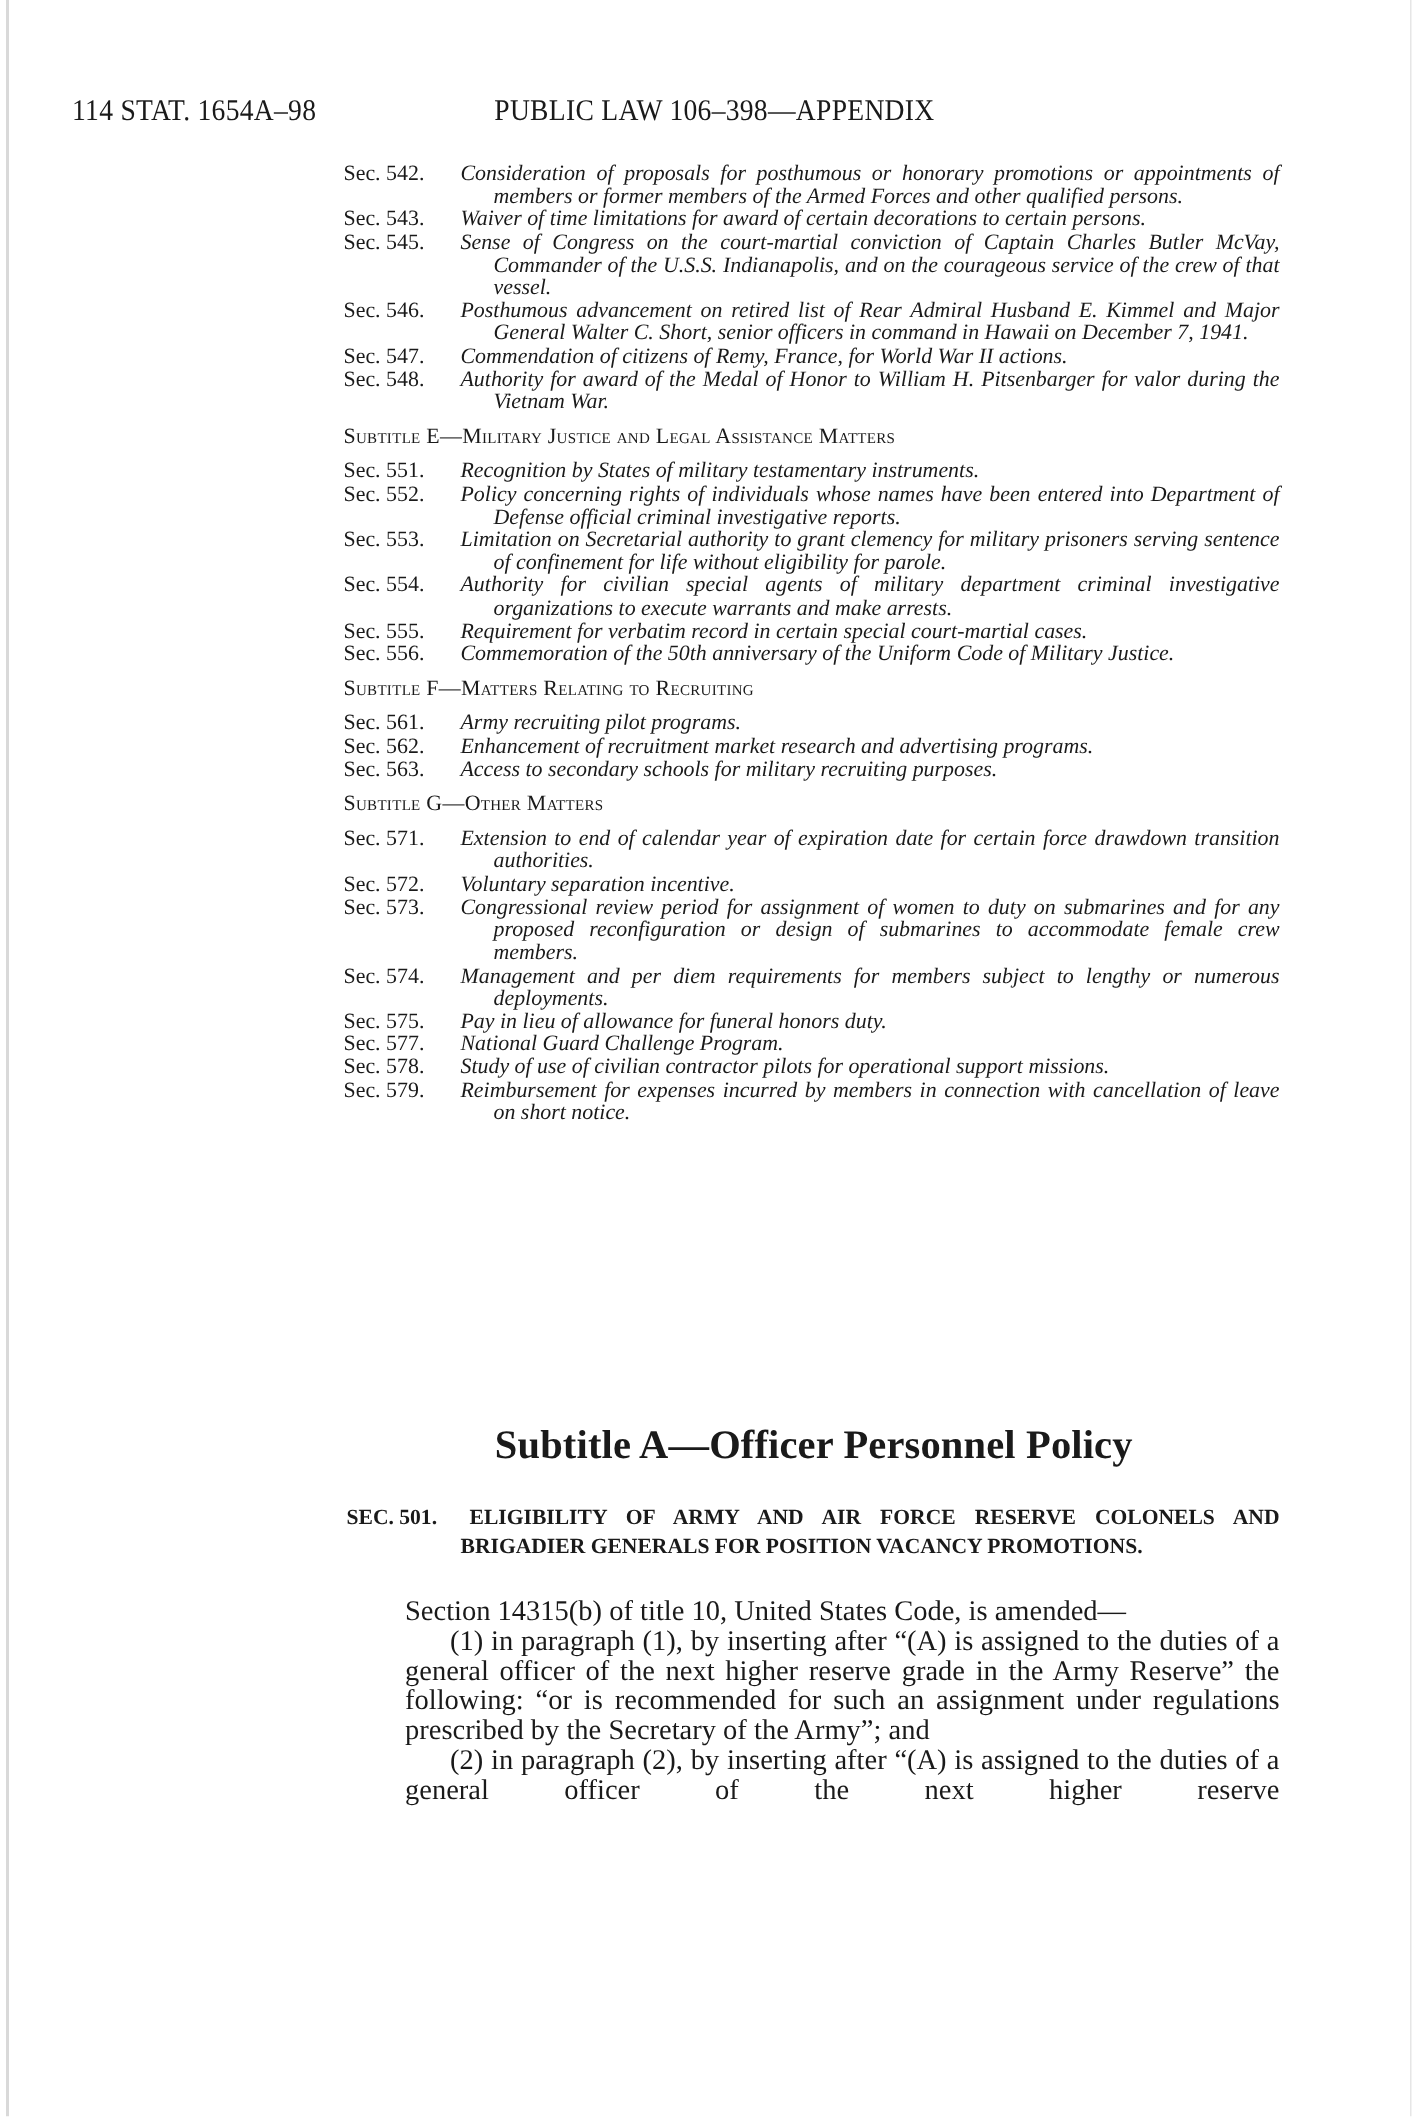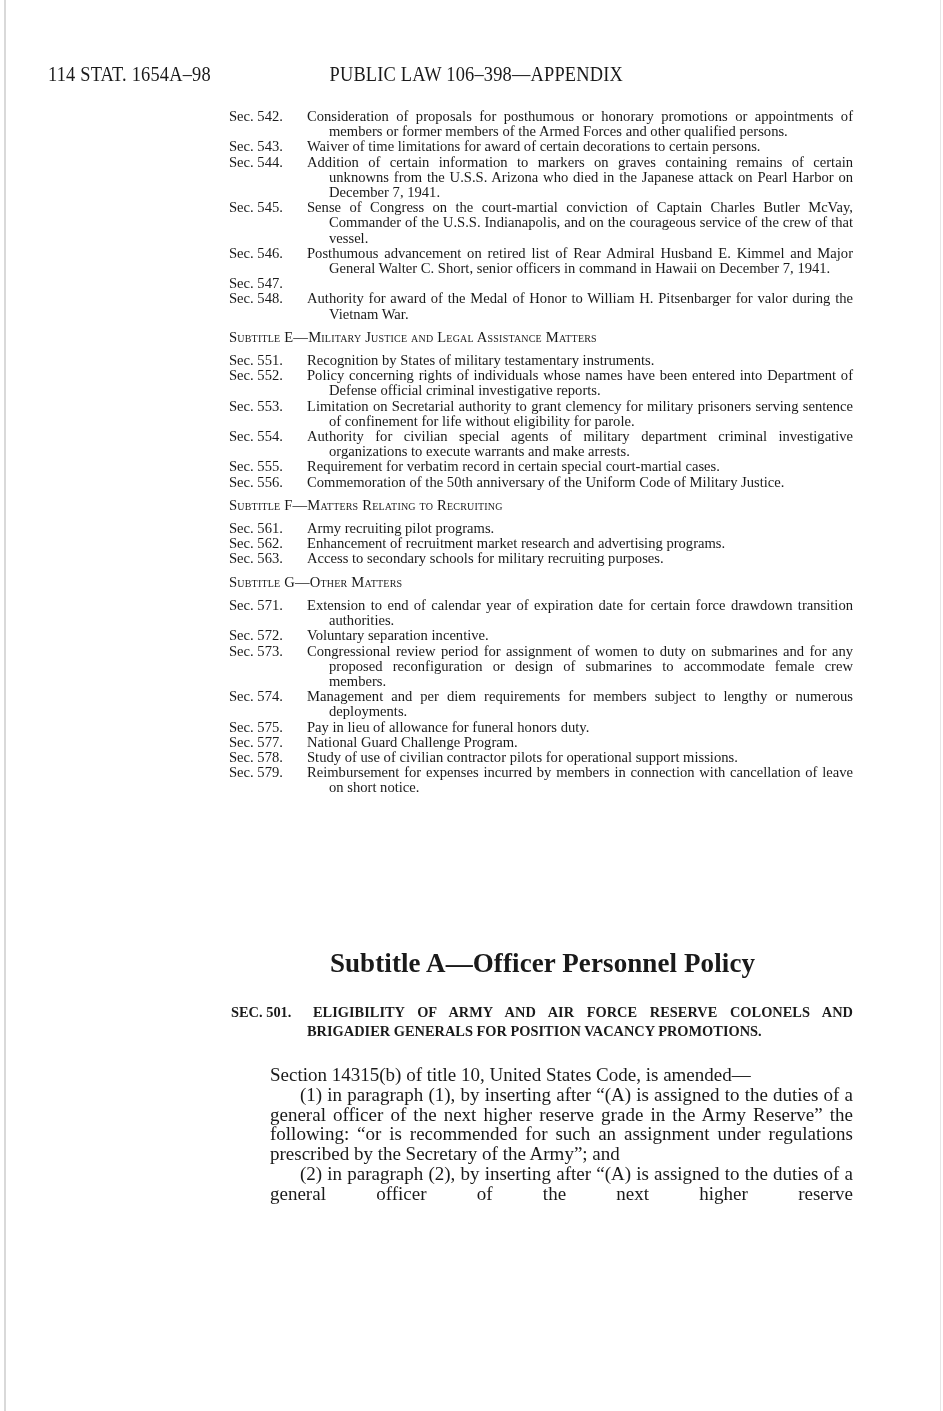--- a/index.html
+++ b/index.html
@@ -31,21 +31,21 @@
       font-size: 14.4px; line-height: 19px; text-align: justify;
     }
     .sec-heading .label { float: left; width: 82px; }
     .sec-heading .txt { display: block; margin-left: 76px; text-align: justify; text-align-last: left; }
     .body-text {
       position: absolute; top: 1065px; left: 270px; width: 583px; font-size: 19px; line-height: 19.8px;
     }
     .body-text p { margin: 0; text-align: justify; }
     .body-text .indent { text-indent: 30px; }
     .toc-entry .title.justify { text-align: justify; text-align-last: left; }
-    .toc-entry .title .body { display: block; padding-left: 22px; text-indent: -22px; }
+    .toc-entry .title .body { display: block; padding-left: 22px; text-indent: -22px; font-style: italic; }
   </style>
 </head>
 <body>
 
 <div class="edge-left"></div>
 <div class="edge-right"></div>
 
 <div class="running-head">
   <span class="stat">114 STAT. 1654A–98</span><span>PUBLIC LAW 106–398—APPENDIX</span>
 </div>
@@ -58,39 +58,36 @@
           <span class="body">Consideration of proposals for posthumous or honorary promotions or appointments of members or former members of the Armed Forces and other qualified persons.</span>
         </span>
       </div>
       <div class="toc-entry">
         <span class="num">Sec. 543.</span>
         <span class="title justify">
           <span class="body">Waiver of time limitations for award of certain decorations to certain persons.</span>
         </span>
       </div>
       <div class="toc-entry">
-        <span class="num">Sec. 544.</span>
-        <span class="title justify">
-          <span class="body">Addition of certain information to markers on graves containing remains of certain unknowns from the U.S.S. Arizona who died in the Japanese attack on Pearl Harbor on December 7, 1941.</span>
-        </span>
-      </div>
-      <div class="toc-entry">
         <span class="num">Sec. 545.</span>
         <span class="title justify">
           <span class="body">Sense of Congress on the court-martial conviction of Captain Charles Butler McVay, Commander of the U.S.S. Indianapolis, and on the courageous service of the crew of that vessel.</span>
         </span>
       </div>
       <div class="toc-entry">
         <span class="num">Sec. 546.</span>
         <span class="title justify">
           <span class="body">Posthumous advancement on retired list of Rear Admiral Husband E. Kimmel and Major General Walter C. Short, senior officers in command in Hawaii on December 7, 1941.</span>
         </span>
       </div>
       <div class="toc-entry">
         <span class="num">Sec. 547.</span>
+        <span class="title justify">
+          <span class="body">Commendation of citizens of Remy, France, for World War II actions.</span>
+        </span>
       </div>
       <div class="toc-entry">
         <span class="num">Sec. 548.</span>
         <span class="title justify">
           <span class="body">Authority for award of the Medal of Honor to William H. Pitsenbarger for valor during the Vietnam War.</span>
         </span>
       </div>
     </div>
 
   <div class="subtitle-head">Subtitle E—Military Justice and Legal Assistance Matters</div>

